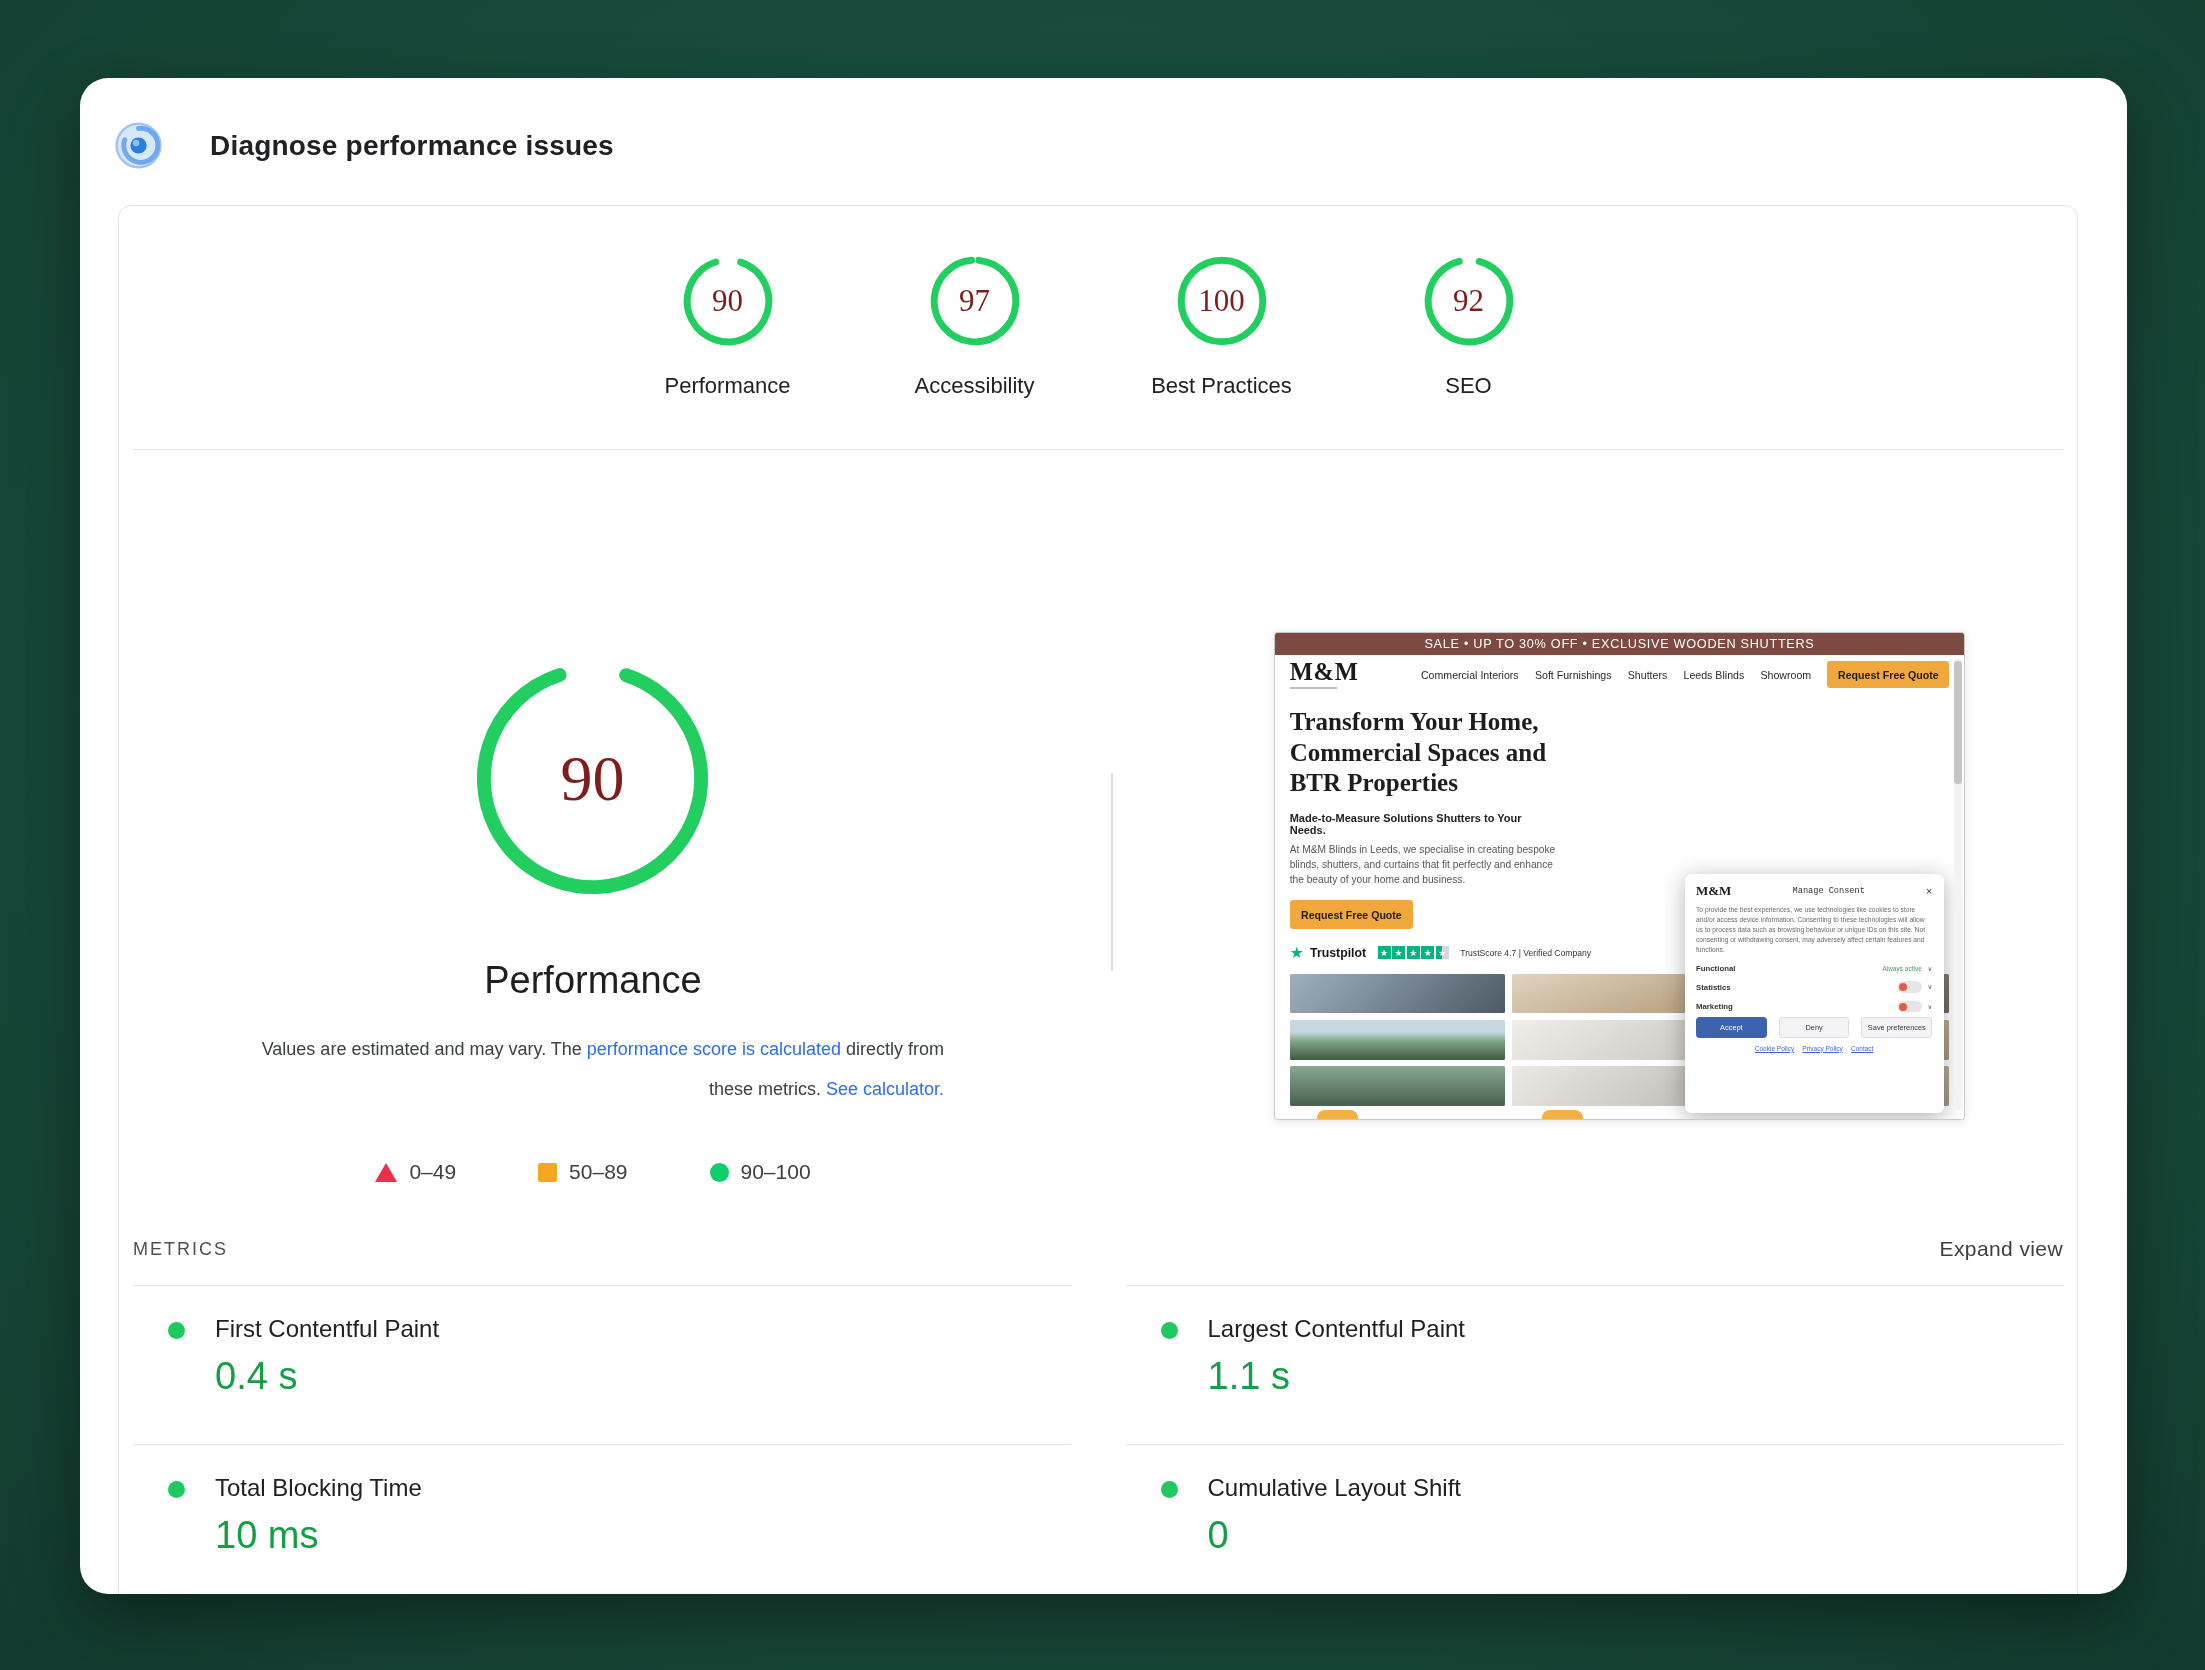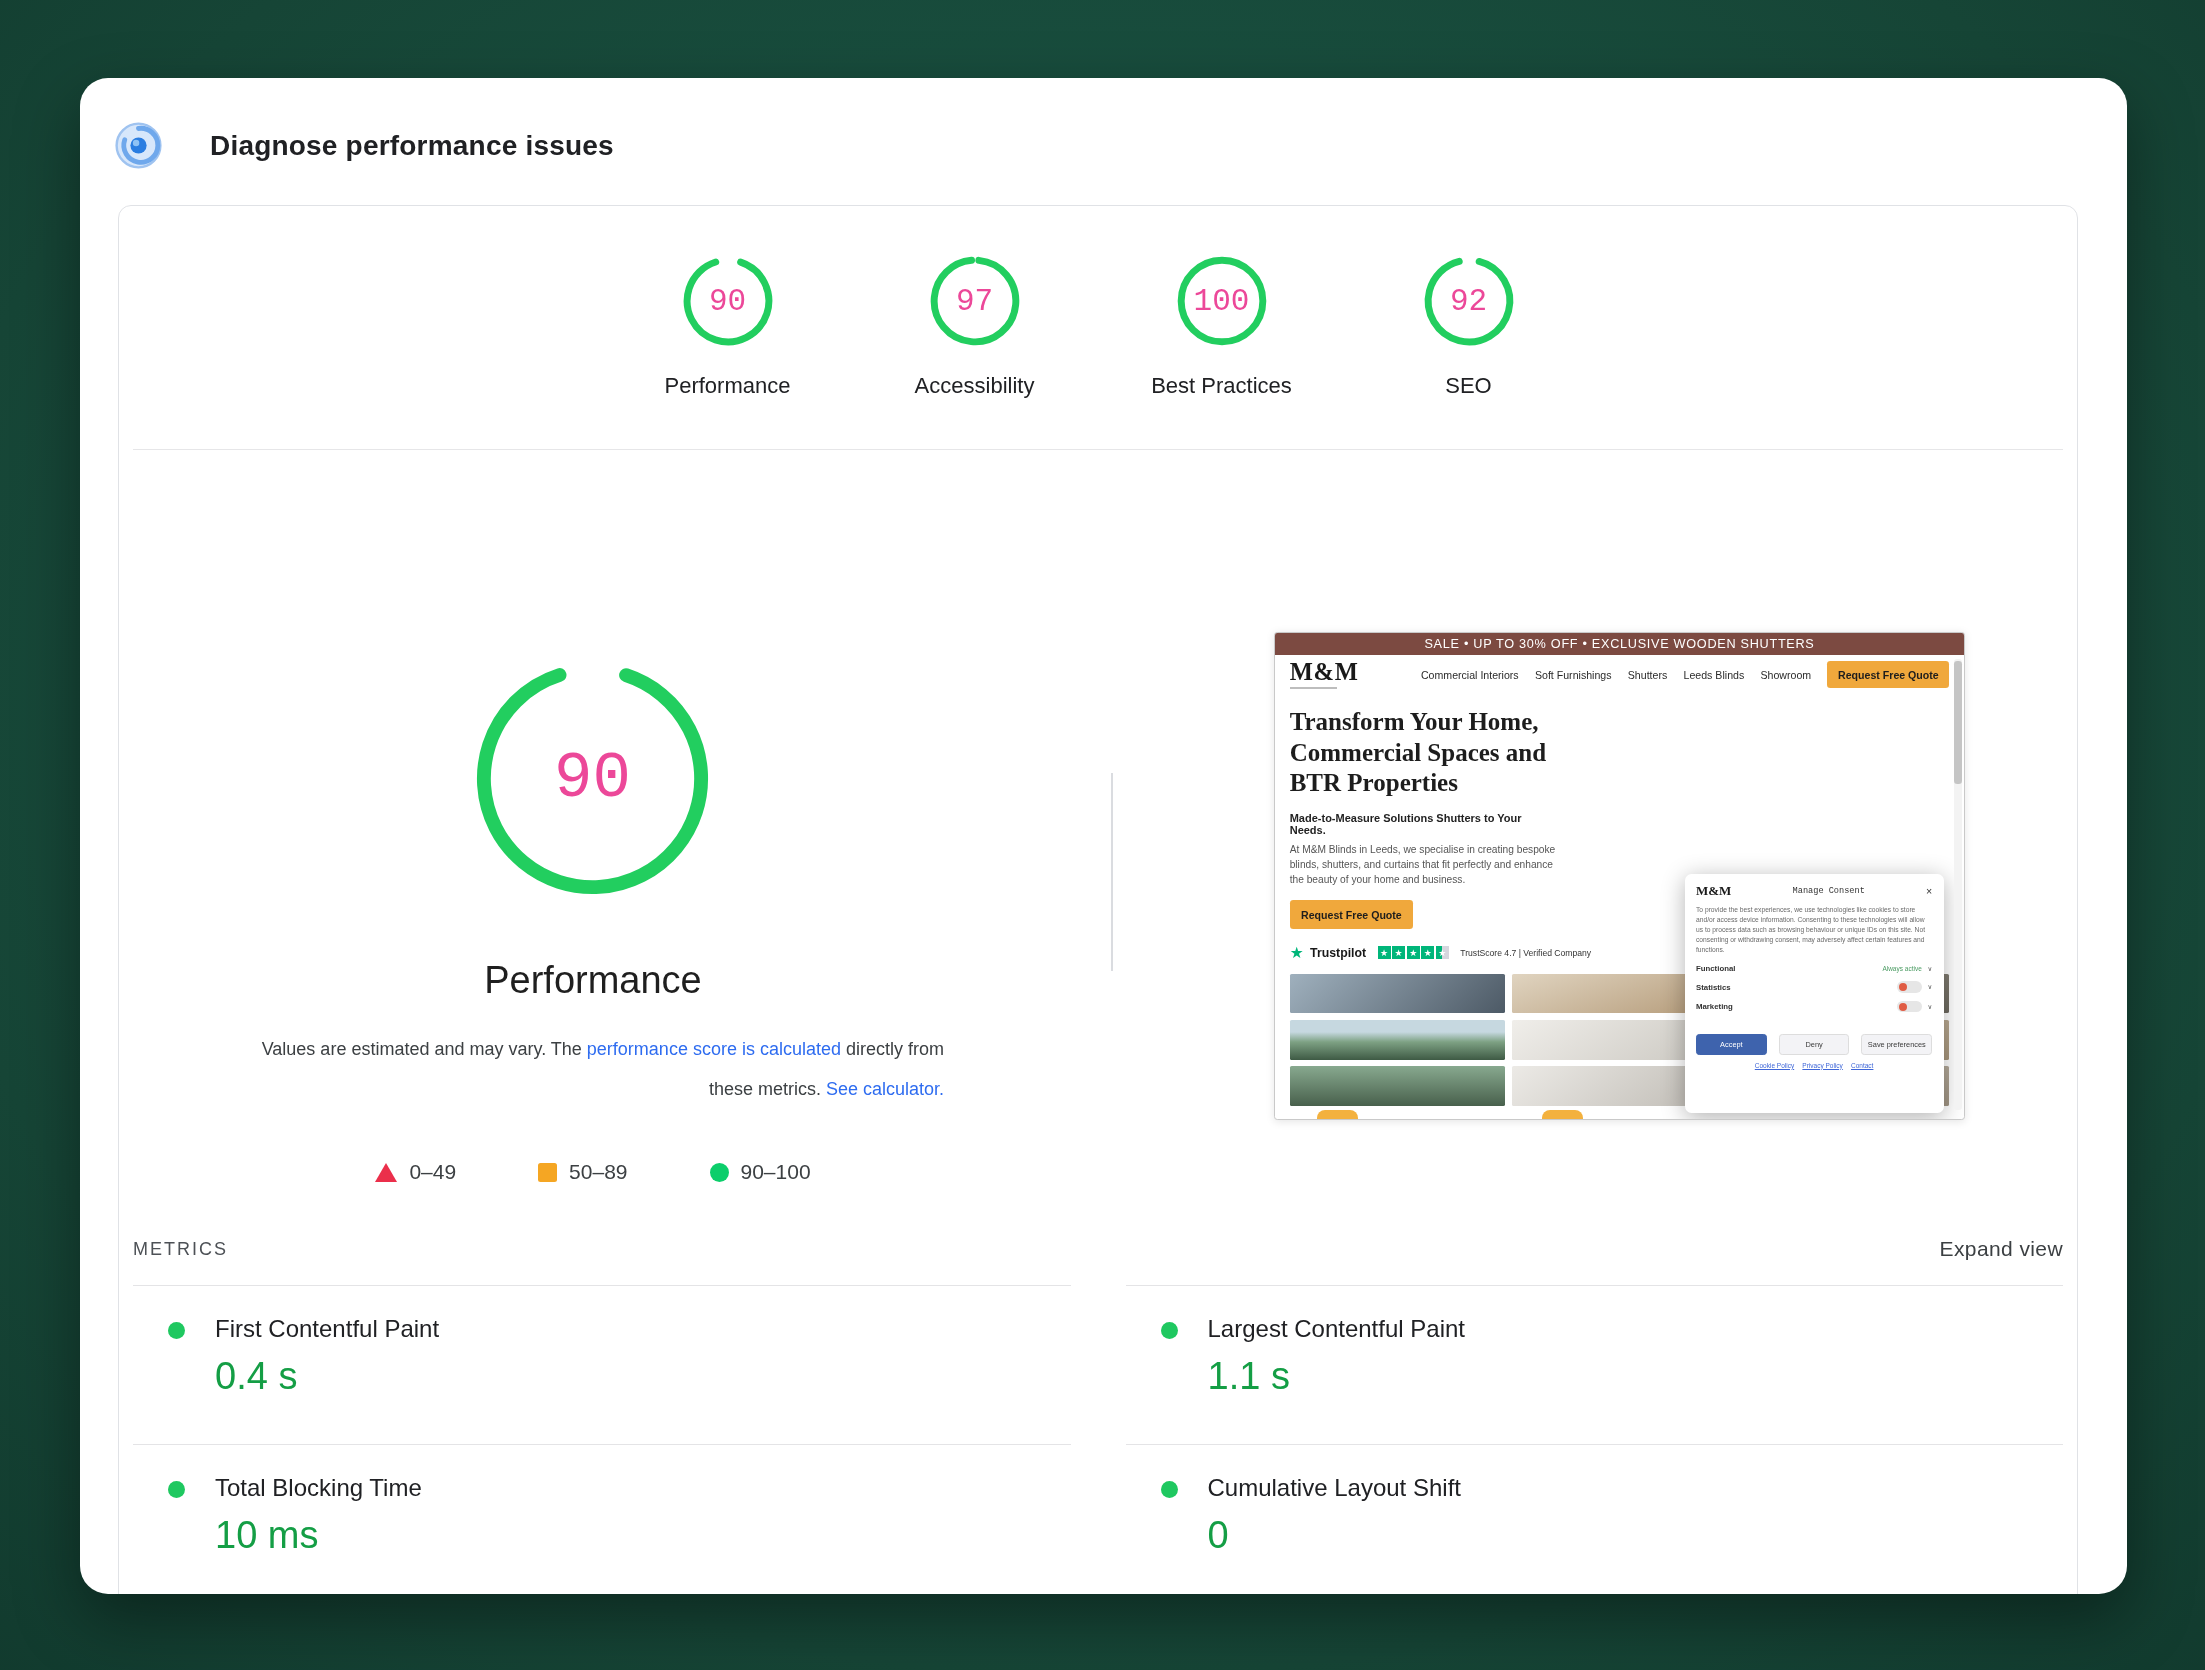--- a/index.html
+++ b/index.html
@@ -24,21 +24,21 @@
     border:1.6px solid #e0e2e6;border-radius:13px;background:#fff;box-sizing:border-box;
   }
 
   
   .scores{position:absolute;top:46px;left:0;right:0;display:flex;justify-content:center;}
   .score{width:247px;display:flex;flex-direction:column;align-items:center;cursor:pointer;}
   .gauge-wrap{position:relative;width:98px;height:98px;}
   .gauge-wrap svg{position:absolute;left:0;top:0;}
   .gauge-num{
     position:absolute;inset:0;display:flex;align-items:center;justify-content:center;
-    font-family:Liberation Mono, monospace;font-size:31px;color:#ec4899;
+    font-family:Liberation Serif, serif;font-size:31px;color:#7f1d1d;
   }
   .score-label{margin-top:23px;font-size:22px;color:#202124;}
 
   .row-divider{position:absolute;top:243px;left:14px;right:14px;border-top:1.6px solid #e6e6e8;}
 
   
   .big-gauge{position:absolute;left:351px;top:450px;width:245px;height:245px;}
   .big-gauge .gauge-num{font-size:64px;}
   .perf-title{position:absolute;top:753px;left:188px;width:572px;text-align:center;
     font-size:38px;color:#1f1f1f;}
@@ -104,21 +104,21 @@
   .consent-title{flex:1;text-align:center;font-size:8.6px;color:#333;font-family:Liberation Mono, monospace;}
   .consent-close{font-size:10.6px;color:#333;cursor:default;}
   .consent-body{font-size:6.7px;color:#6a6a6a;line-height:1.5;margin:5.7px 0 4.9px;}
   .consent-row{display:flex;align-items:center;justify-content:space-between;padding:4.1px 0;}
   .consent-row .lbl{font-size:7.8px;font-weight:700;color:#333;}
   .row-right{display:flex;align-items:center;gap:5.7px;}
   .always{font-size:6.5px;color:#4a9b62;}
   .chev{font-size:6.5px;color:#555;}
   .toggle{width:24.5px;height:11.4px;border-radius:6.5px;background:#e6e6e6;position:relative;display:inline-block;}
   .toggle::before{content:"";position:absolute;left:1.6px;top:1.6px;width:8.2px;height:8.2px;border-radius:50%;background:#e05c44;}
-  .consent-buttons{display:flex;gap:12px;margin-top:18px;}
+  .consent-buttons{display:flex;gap:12px;margin-top:1px;}
   .cbtn{flex:1;text-align:center;font-size:7.4px;padding:4.9px 0;border-radius:3.3px;background:#f3f3f6;
     color:#3a3a3a;border:0.8px solid #ddd;}
   .cbtn.primary{background:#3e63ad;color:#fff;border:0.8px solid #3e63ad;}
   .consent-links{margin-top:6.5px;text-align:center;font-size:6.5px;color:#3e66d8;}
   .consent-links span{text-decoration:underline;margin:0 4.1px;}
 
   .thumb-pill{position:absolute;bottom:-7.4px;width:41px;height:16.3px;border-radius:8.2px;background:#f3b13e;z-index:3;}
   .pill-a{left:42px;} .pill-b{left:267px;}
   .thumb-scroll{position:absolute;right:2.5px;top:26px;width:7.4px;height:451px;background:#f3f3f3;border-radius:3.3px;z-index:6;}
   .thumb-scroll-thumb{position:absolute;top:1.6px;left:0;width:7.4px;height:123px;background:#c5c5c5;border-radius:3.3px;}

